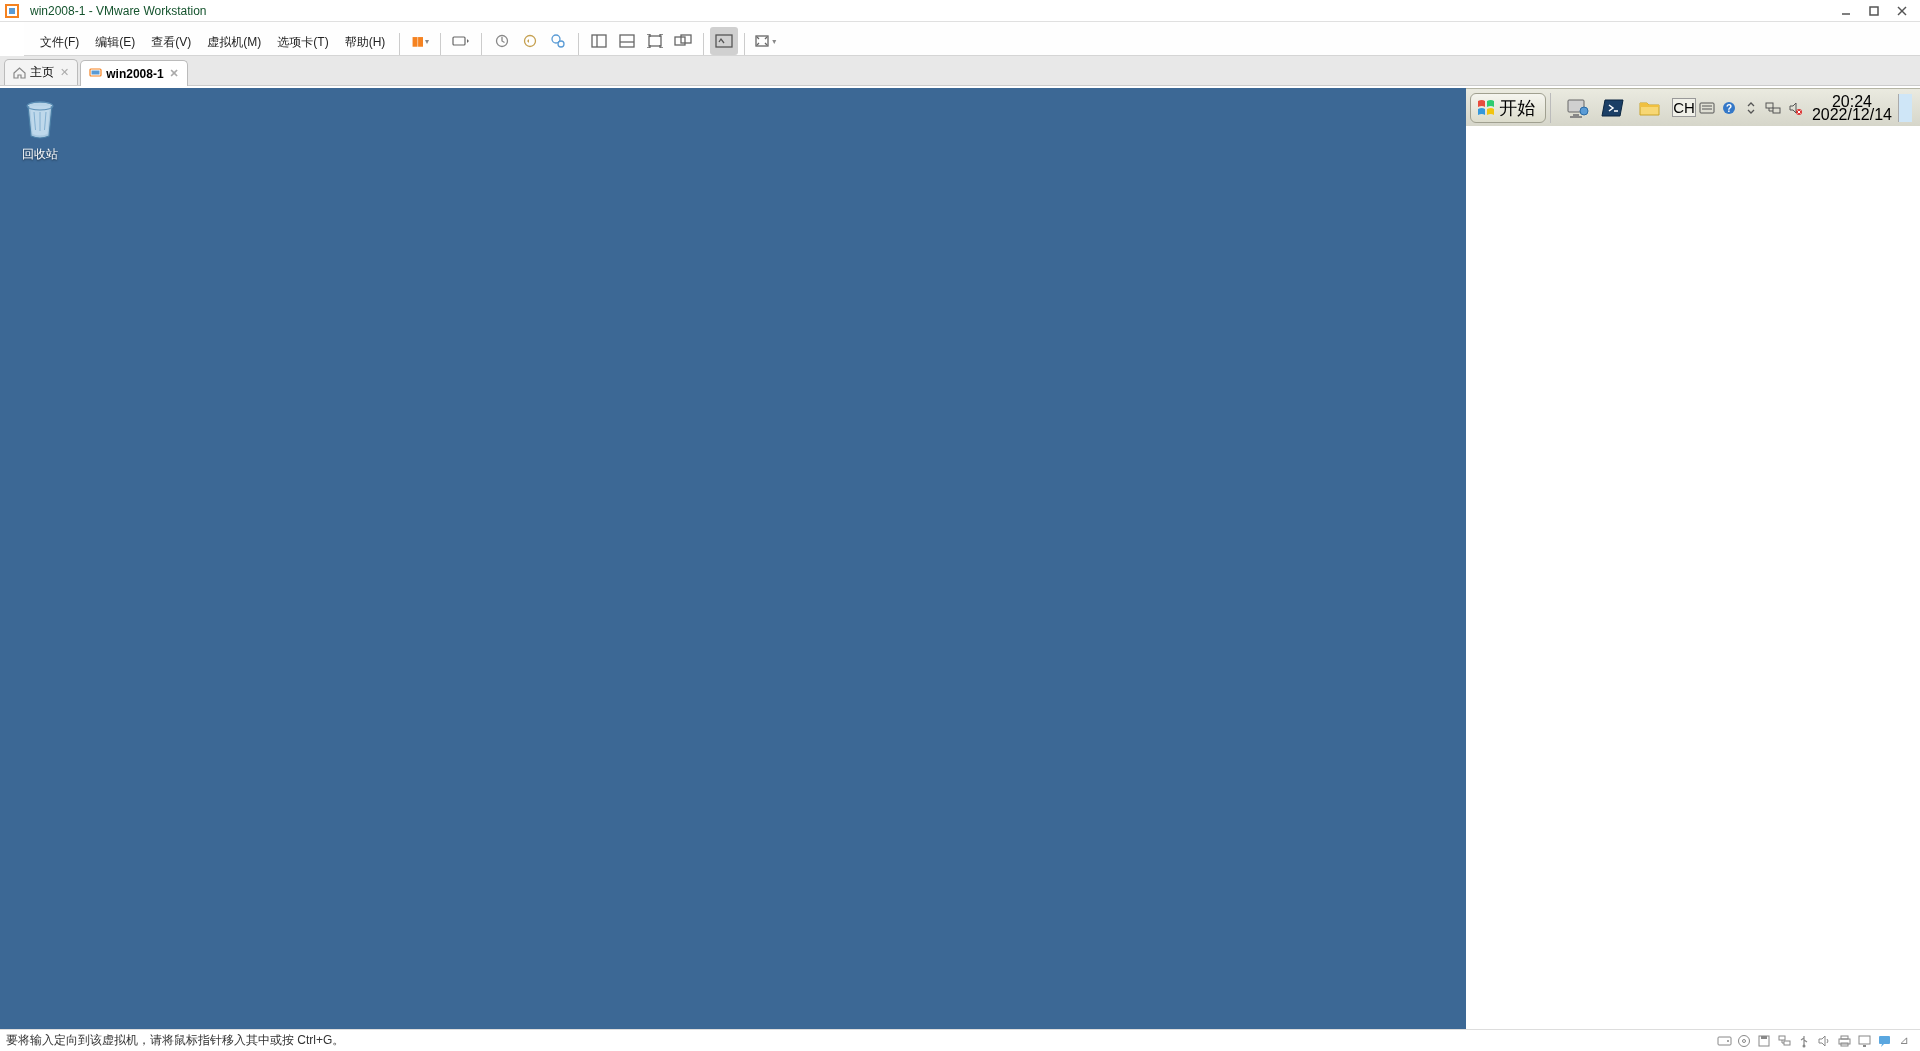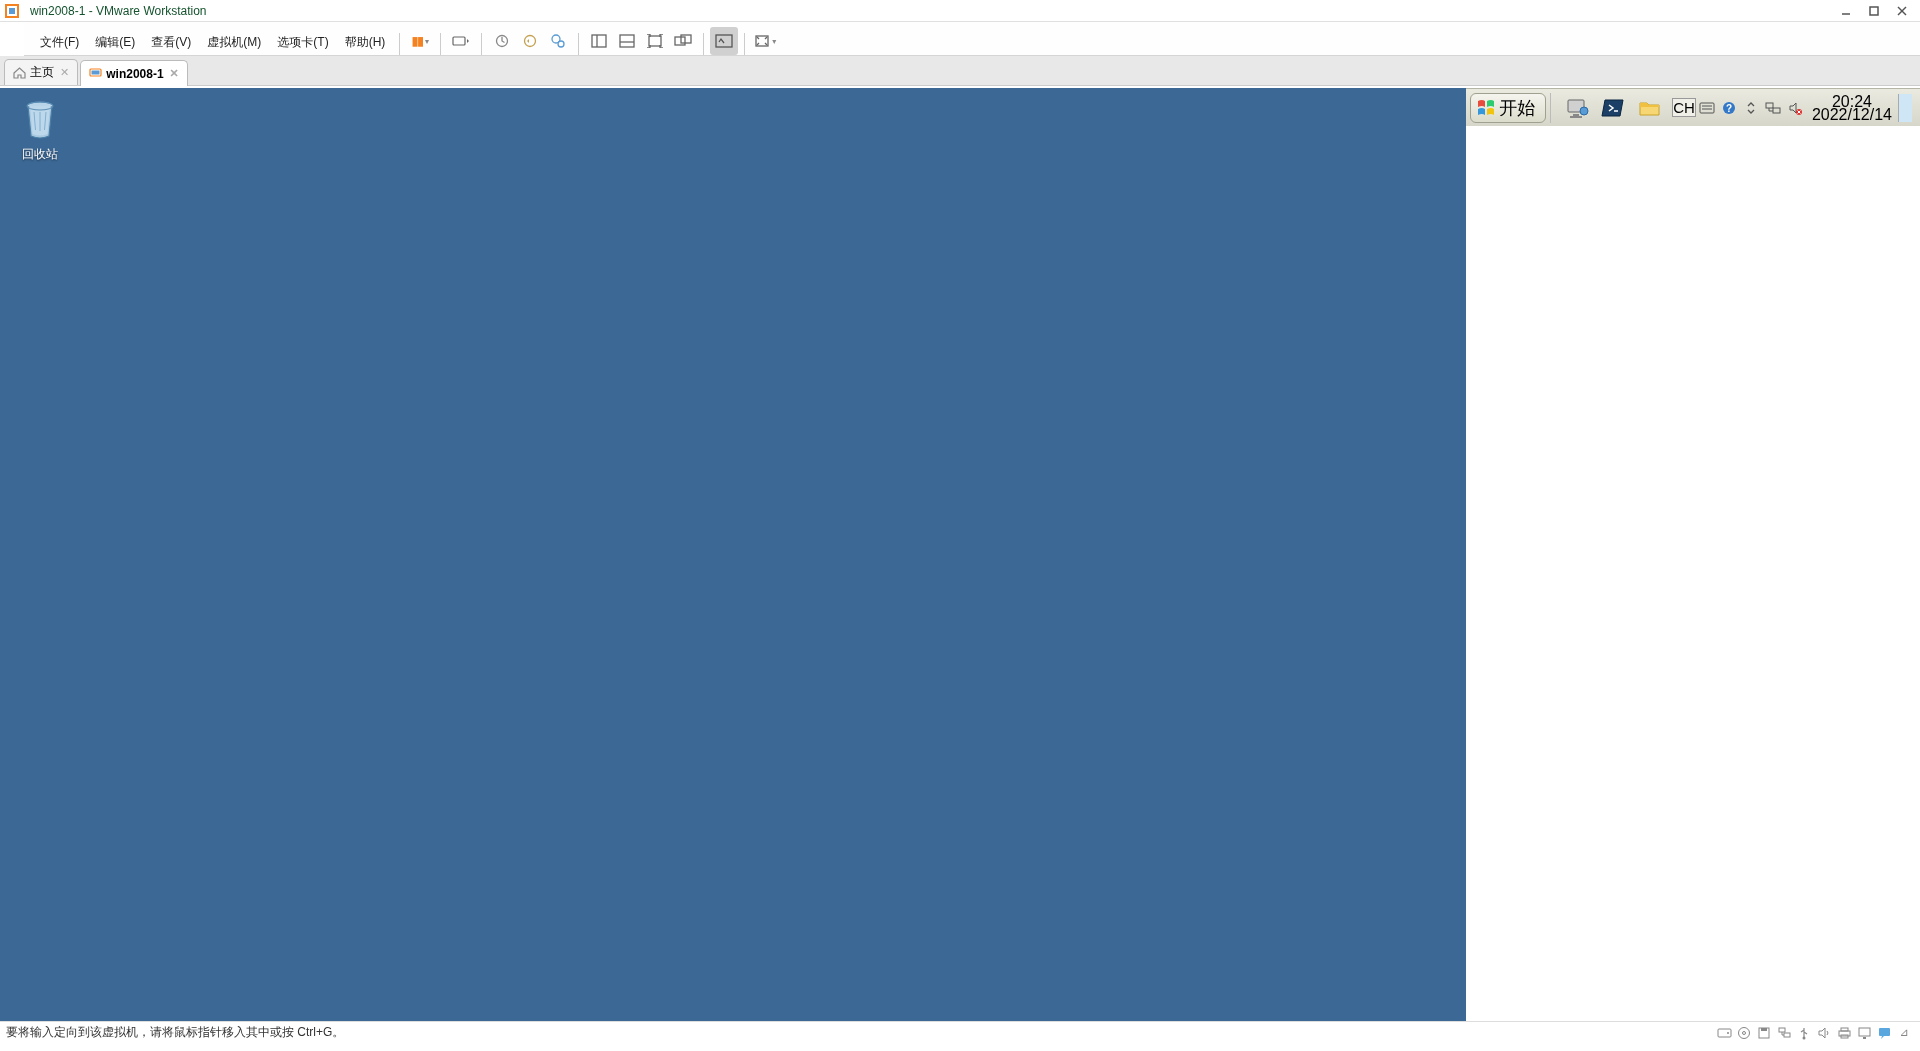--- a/index.html
+++ b/index.html
@@ -40,21 +40,21 @@
 .start-btn { height: 30px; padding: 0 10px 0 6px; background: linear-gradient(#f5f5ef, #dcdccc); border: 1px solid #a0a090; border-radius: 6px; display: flex; align-items: center; cursor: pointer; font-size: 18px; }
 .start-orb { width: 18px; height: 18px; margin-right: 4px; }
 .task-sep { width: 6px; height: 30px; margin: 0 4px; border-left: 1px solid #bbb; }
 .task-icon { width: 36px; height: 30px; display: flex; align-items: center; justify-content: center; cursor: pointer; border: 1px solid transparent; border-radius: 4px; }
 .tray { margin-left: auto; display: flex; align-items: center; height: 30px; padding: 0 4px; }
 .tray-item { width: 22px; height: 22px; display: flex; align-items: center; justify-content: center; font-size: 12px; color: #333; cursor: pointer; }
 .tray-lang { font-size: 15px; padding: 0 0; border: 1px solid #999; background: #f0f0e8; cursor: pointer; }
 .tray-clock { text-align: center; font-size: 16px; line-height: 13px; padding: 0 6px; cursor: pointer; }
 
 
-.hoststatus { position: absolute; bottom: 8px; left: 0; right: 0; height: 22px; background: #fff; border-top: 1px solid #ddd; display: flex; align-items: center; padding: 0 6px; font-size: 12px; color: #333; }
+.hoststatus { position: absolute; bottom: 0; left: 0; right: 0; height: 22px; background: #fff; border-top: 1px solid #ddd; display: flex; align-items: center; padding: 0 6px; font-size: 12px; color: #333; }
 .hoststatus .spacer { flex: 1; }
 .host-icon { width: 20px; height: 18px; display: flex; align-items: center; justify-content: center; color: #777; cursor: pointer; font-size: 13px; }
 
 svg { display: block; }
 </style>
 </head>
 <body>
 
 <div class="titlebar">
   <span class="app-icon">

